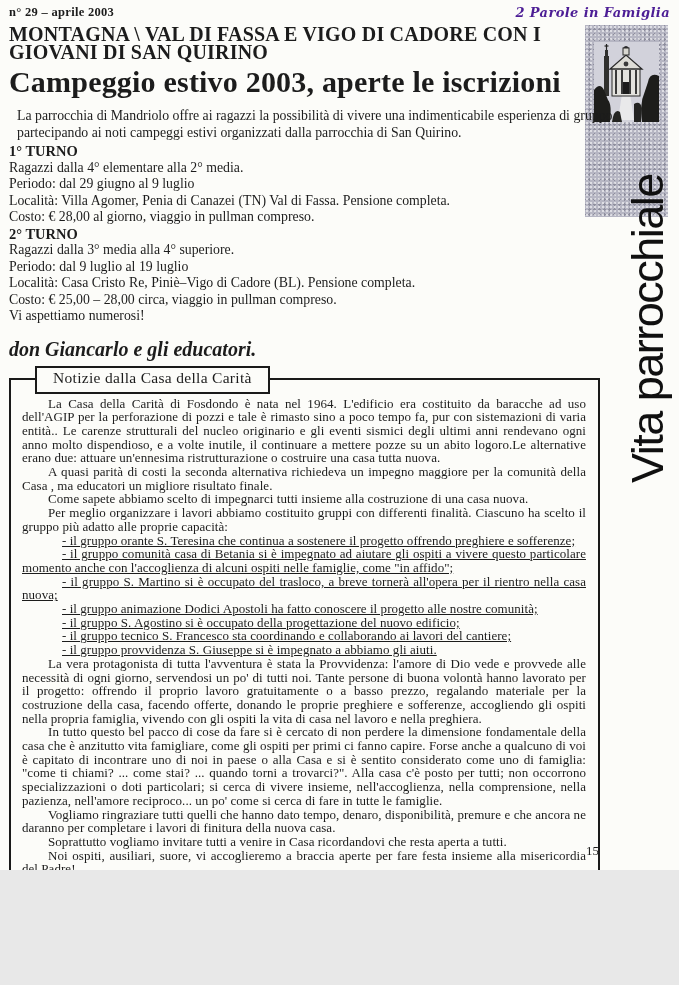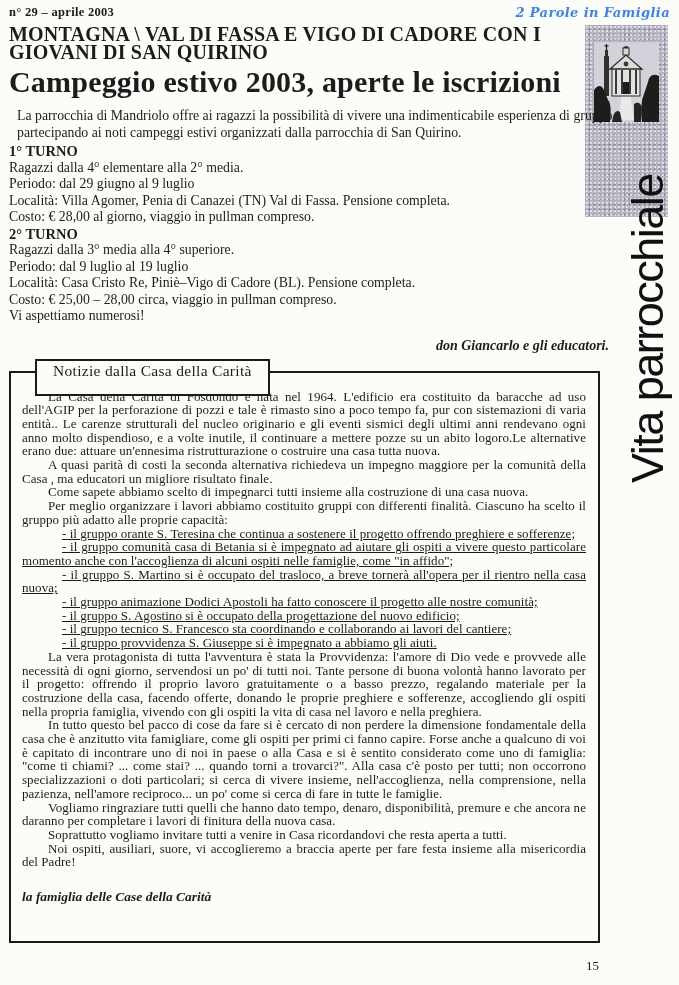--- a/index.html
+++ b/index.html
@@ -1,25 +1,25 @@
 <!DOCTYPE html>
 <html style="--paper: #fcfcf9; --photo_box: #b6b6c3; --ink: #1c1c1c;"><head>
 <meta charset="utf-8">
 <style>
   html,body{margin:0;padding:0;background:#e8e8e8;}
   .page{
-    position:relative; width:679px; height:985px; margin:0 auto;
+    position:relative; width:679px; height:870px; margin:0 auto;
     background:var(--paper,#fcfcf9); color:#1c1c1c; overflow:hidden;
     font-family:"Liberation Serif", serif;
   }
   .issue{position:absolute; top:5px; left:9px; font-size:12.5px; font-weight:600; letter-spacing:.3px;}
   .masthead-script{
     position:absolute; top:5px; right:9px;
     font-family:"DejaVu Serif", serif; font-style:italic; font-weight:700;
-    font-size:13px; letter-spacing:.4px; color:#3b82f6;
+    font-size:13px; letter-spacing:.4px; color:#4c1d95;
   }
   .photo-box{
     position:absolute; left:585px; top:25px; width:83px; height:192px;
     background-color:var(--photo_box,#b6b6c3);
     background-image:
       radial-gradient(rgba(255,255,255,.55) 1px, transparent 1.2px),
       radial-gradient(rgba(40,40,60,.28) 1px, transparent 1.2px);
     background-size:4px 4px,5px 5px; background-position:0 0,2px 2px;
   }
   .church{position:absolute; left:9px; top:17px;}
@@ -28,28 +28,28 @@
     transform:rotate(-90deg); white-space:nowrap;
     font-family:"Liberation Sans", sans-serif; font-size:45px;
     letter-spacing:-1.5px; color:#101010;
   }
   .main{position:absolute; left:9px; top:25px; width:600px;}
   .kicker{font-weight:700; font-size:20px; line-height:18px; letter-spacing:.2px; margin:0;}
   .title{font-weight:700; font-size:30px; line-height:34px; margin:4px 0 9px; letter-spacing:.2px;}
   .intro{font-size:13.8px; line-height:16.5px; margin:0 8px 2px; width:604px;}
   .thead{font-weight:700; font-size:14.5px; line-height:16.5px; margin:0;}
   .aline{font-size:13.8px; line-height:16.5px; margin:0;}
-  .sig{font-style:italic; font-weight:700; font-size:14px; text-align:right; margin:13px 0 0;}
+  .sig{font-style:italic; font-weight:700; font-size:20px; text-align:left; margin:13px 0 0;}
   .nbox{
     position:relative; box-sizing:border-box; width:591px; margin-top:17px;
     border:2px solid #1a1a1a; padding:17px 12px 6px 11px; background:transparent;
   }
   .nbox-label{
     position:absolute; top:-14px; left:24px; background:var(--paper,#fcfcf9);
-    border:2px solid #1a1a1a; padding:1px 16px 14px; font-size:15.5px; letter-spacing:.3px;
+    border:2px solid #1a1a1a; padding:1px 16px 5px; font-size:15.5px; letter-spacing:.3px;
   }
   .bp{font-size:13px; line-height:13.7px; text-align:justify; text-indent:26px; margin:0; letter-spacing:.05px;}
   .gi{font-size:13px; line-height:13.7px; text-align:justify; text-indent:40px; margin:0; letter-spacing:.05px;text-decoration:underline;}
   .box-sig{text-align:left; font-style:italic; font-weight:700; font-size:13.5px; margin:20px 34px 30px 0;}
   .pageno{position:absolute; right:80px; bottom:11px; font-size:13px;}
 </style>
 </head>
 <body>
 
 <div class="page">

